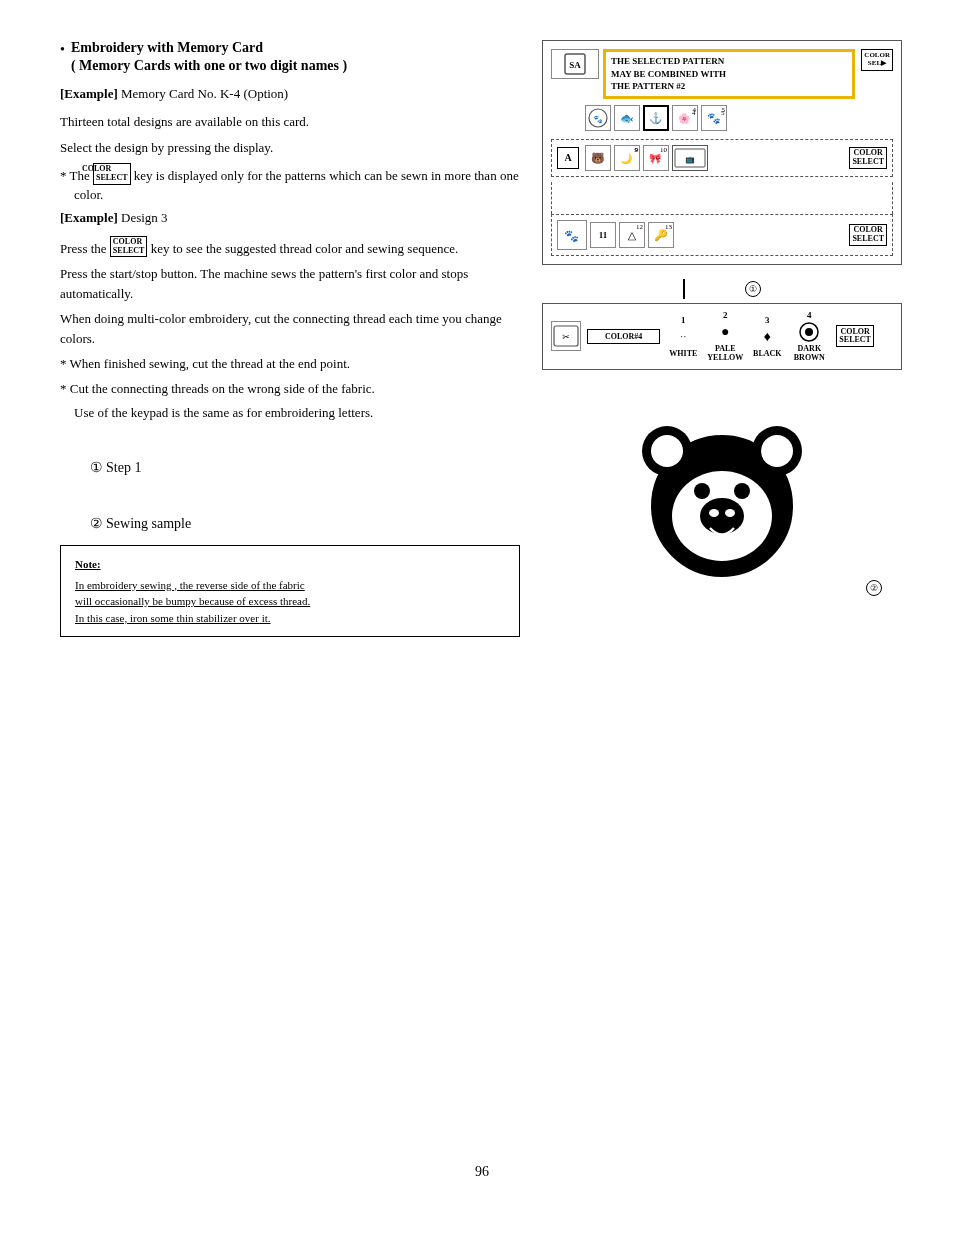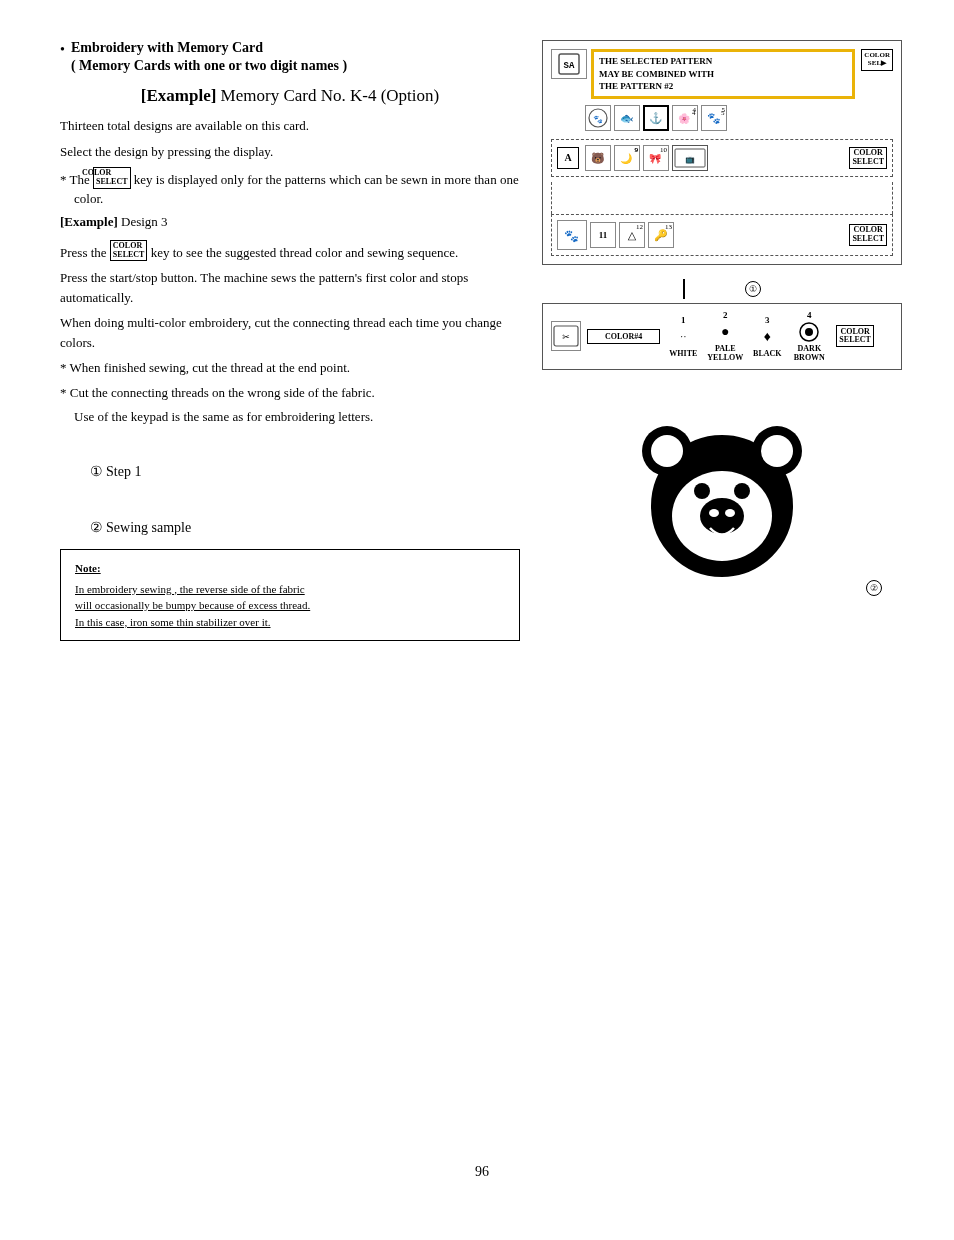--- a/index.html
+++ b/index.html
@@ -37,23 +37,22 @@
       font-weight: bold;
       font-size: 14px;
       margin-bottom: 2px;
     }
     .bullet-subtitle {
       font-weight: bold;
       font-size: 14px;
       margin-bottom: 10px;
     }
     .example-label {
-      font-size: 17px;
+      font-size: 13px;
       margin-bottom: 4px;
-      text-align: center;
     }
     .example-label strong {
       font-weight: bold;
     }
     .body-text {
       font-size: 13px;
       margin-bottom: 6px;
       line-height: 1.5;
     }
     .asterisk-item {
@@ -297,21 +296,21 @@
         <div>In this case, iron some thin stabilizer over it.</div>
       </div>
     </div>
 
     <div class="right-column">
 
       <div class="diagram-box">
 
         <div style="display:flex;align-items:flex-start;gap:4px;margin-bottom:6px;">
 
-          <div class="icon-box" style="width:36px;height:30px;border:1px solid #888;font-family:Liberation Mono, monospace;">
+          <div class="icon-box" style="width:48px;height:30px;border:1px solid #888;">
             <svg width="24" height="24" viewBox="0 0 24 24">
               <rect x="2" y="2" width="20" height="20" rx="2" fill="none" stroke="#555" stroke-width="1.5"></rect>
               <text x="12" y="16" text-anchor="middle" font-size="9" font-weight="bold">SA</text>
             </svg>
           </div>
 
           <div style="flex:1;border:3px solid #eab308;padding:3px 5px;font-size:9px;font-weight:bold;line-height:1.4;">
             <div>THE SELECTED PATTERN</div>
             <div>MAY BE COMBINED WITH</div>
             <div>THE PATTERN #2</div>

